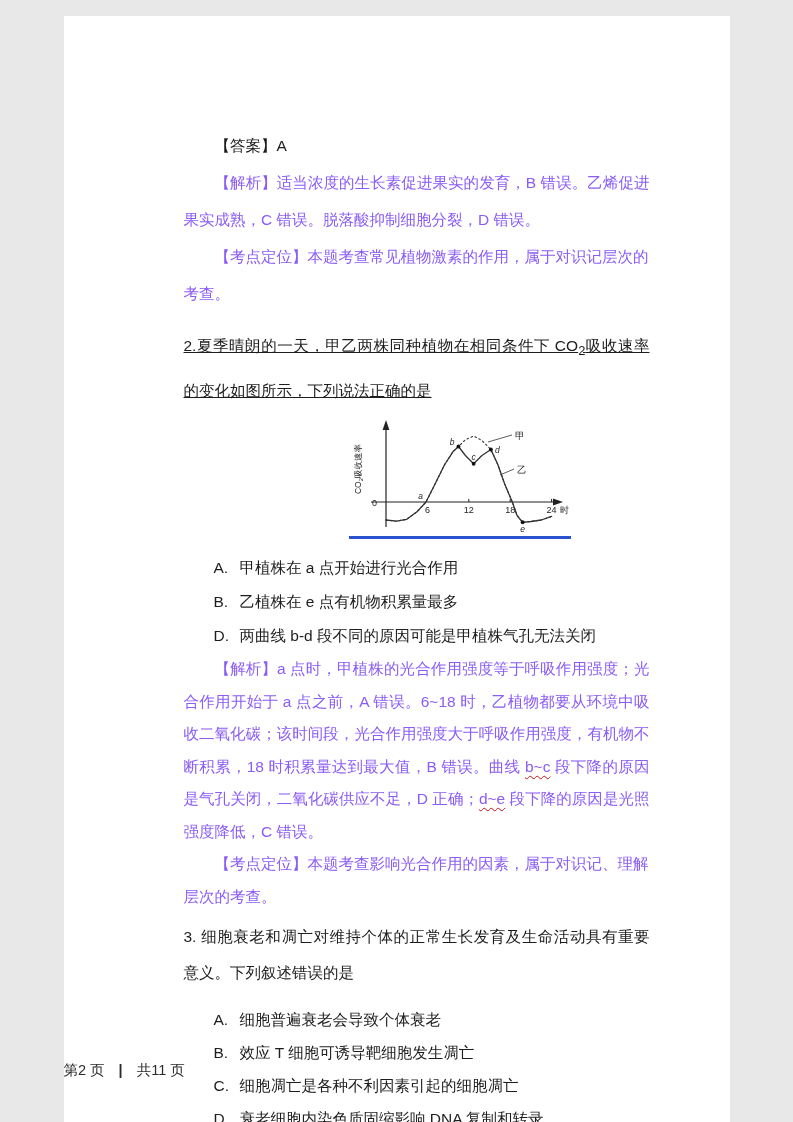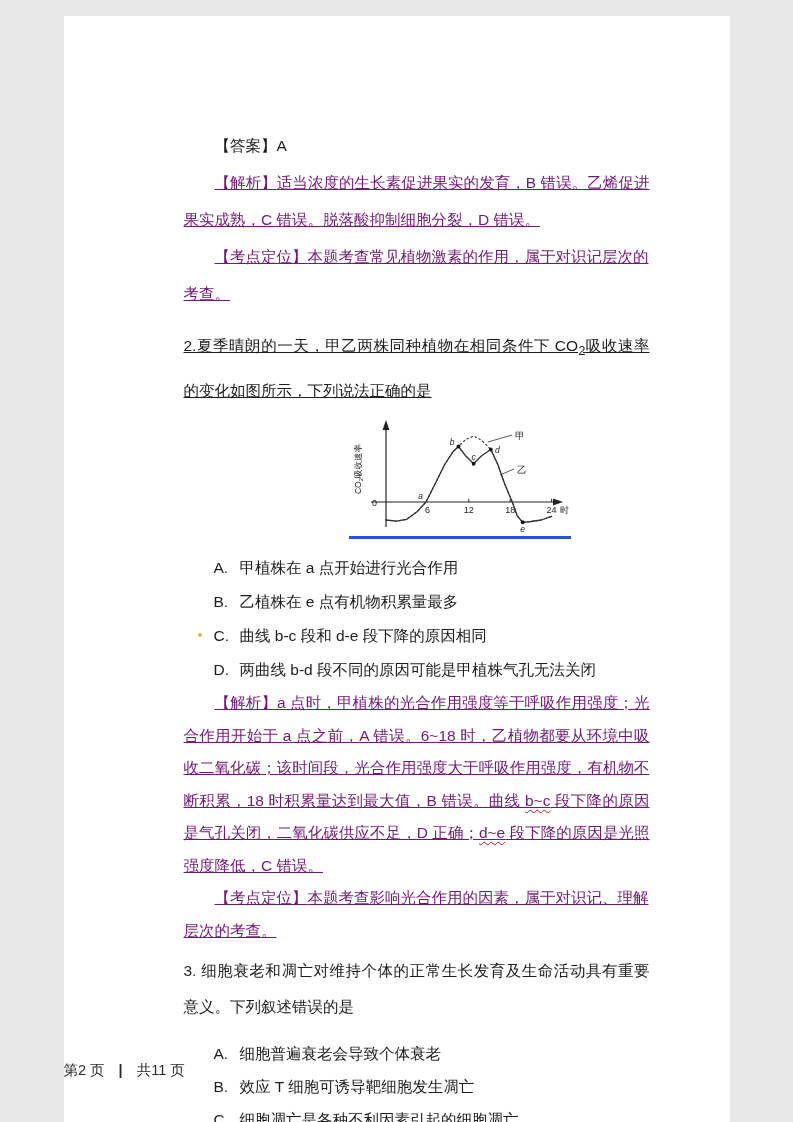--- a/index.html
+++ b/index.html
@@ -3,21 +3,21 @@
 <meta charset="utf-8">
 <style>
   html,body{margin:0;padding:0;background:#e8e8e8;}
   .page{
     width:666px;height:1122px;background:#ffffff;position:relative;overflow:hidden;
     font-family:"Liberation Sans","DejaVu Sans",sans-serif;color:#1d1d1d;margin:16px auto;
   }
   .content{padding:112px 80px 0 120px;font-size:15.5px;}
   p{margin:0;}
   .ans-para{text-indent:2em;line-height:36px;color:#1d1d1d;}
-  .red{color:#701a75;text-decoration:underline;}
+  .red{color:#8b5cf6;}
   .analysis{text-indent:2em;line-height:37px;text-align:justify;}
   .analysis2{text-indent:2em;line-height:32.5px;text-align:justify;}
   .keypoint{text-indent:2em;line-height:37px;}
   .keypoint2{text-indent:2em;line-height:32.5px;}
   .stem{line-height:40px;text-align:justify;margin-top:14px;text-decoration:underline;}
   .stem3{line-height:36px;text-align:justify;margin-top:6px;}
   .chart-wrap{margin:6px 0 0 165px;width:236px;}
   .chart-wrap svg{display:block;}
   .chart-underline{width:222px;height:3px;background:#2b52d0;margin:1px 0 0 0;}
   .options{margin:12px 0 0 30px;}
@@ -74,21 +74,20 @@
           <text x="166" y="22" font-size="9.5">甲</text>
           <line x1="151" y1="58" x2="165" y2="52" stroke="#333" stroke-width="0.8"></line>
           <text x="168" y="56" font-size="9.5">乙</text>
         </svg>
       <div class="chart-underline"></div>
     </div>
 
     <div class="options">
         <div class="option-row"><span class="opt-label">A.</span><span>甲植株在 a 点开始进行光合作用</span></div>
         <div class="option-row"><span class="opt-label">B.</span><span>乙植株在 e 点有机物积累量最多</span></div>
-        <div class="option-row"><span class="stray-dot"></span><span class="opt-label">C.</span><span>曲线 b-c 段和 d-e 段下降的原因相同</span></div>
         <div class="option-row"><span class="opt-label">D.</span><span>两曲线 b-d 段不同的原因可能是甲植株气孔无法关闭</span></div>
       </div>
 
     <p class="analysis2 red"><span>【解析】</span><span><span>a 点时，甲植株的光合作用强度等于呼吸作用强度；光合作用开始于 a 点之前，A 错误。6~18 时，乙植物都要从环境中吸收二氧化碳；该时间段，光合作用强度大于呼吸作用强度，有机物不断积累，18 时积累量达到最大值，B 错误。曲线 </span><span class="wavy">b~c</span><span> 段下降的原因是气孔关闭，二氧化碳供应不足，D 正确；</span><span class="wavy">d~e</span><span> 段下降的原因是光照强度降低，C 错误。</span></span></p>
     <p class="keypoint2 red"><span>【考点定位】</span><span>本题考查影响光合作用的因素，属于对识记、理解层次的考查。</span></p>
 
     <p class="stem3">3. 细胞衰老和凋亡对维持个体的正常生长发育及生命活动具有重要意义。下列叙述错误的是</p>
     <div class="options options-tight">
         <div class="option-row"><span class="opt-label">A.</span><span>细胞普遍衰老会导致个体衰老</span></div>
         <div class="option-row"><span class="opt-label">B.</span><span>效应 T 细胞可诱导靶细胞发生凋亡</span></div>

